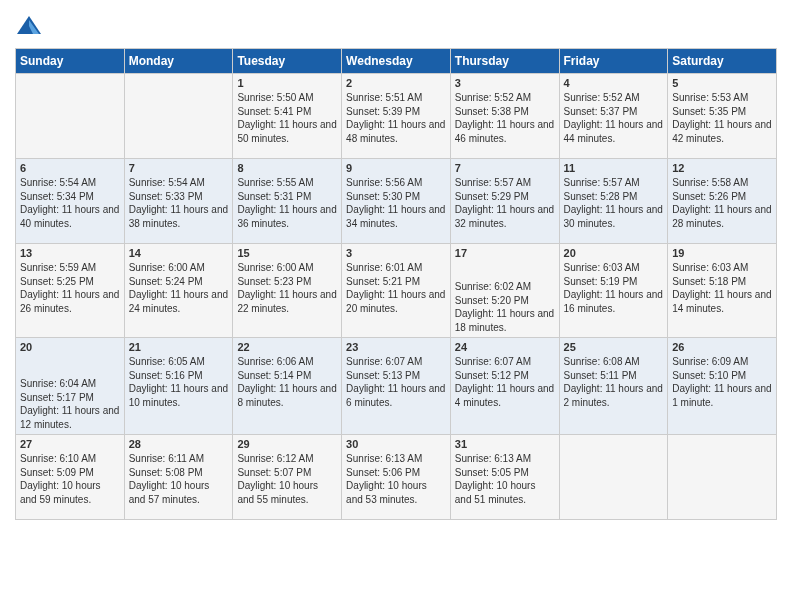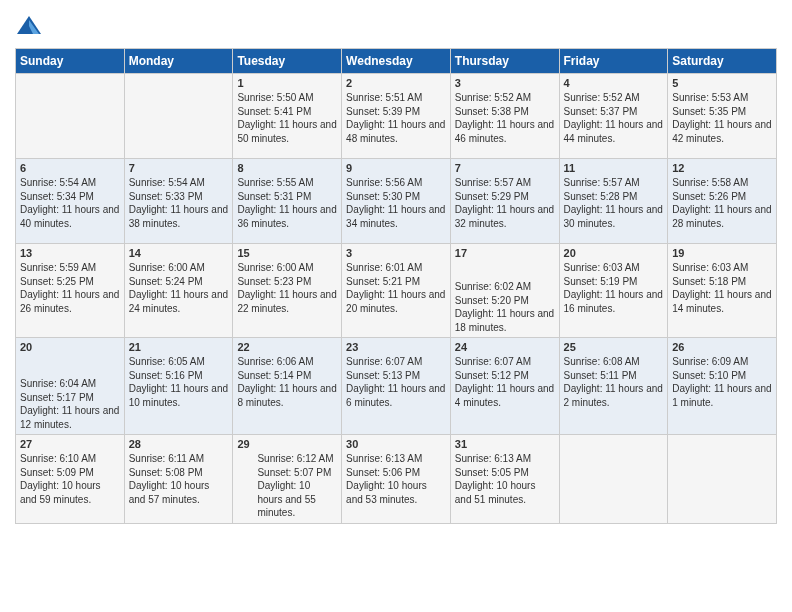--- a/index.html
+++ b/index.html
@@ -302,21 +302,21 @@
 Daylight: 10 hours and 59 minutes.</div>
           </td>
           <td>
             <span class="day-number">28</span>
             <div class="cell-content" style="white-space: pre-line;">Sunrise: 6:11 AM
 Sunset: 5:08 PM
 Daylight: 10 hours and 57 minutes.</div>
           </td>
           <td>
             <span class="day-number">29</span>
-            <div class="cell-content" style="white-space: pre-line; margin-left: 20px;">Sunrise: 6:12 AM
+            <div class="cell-content" style="white-space: pre-line;">Sunrise: 6:12 AM
 Sunset: 5:07 PM
 Daylight: 10 hours and 55 minutes.</div>
           </td>
           <td>
             <span class="day-number">30</span>
             <div class="cell-content" style="white-space: pre-line;">Sunrise: 6:13 AM
 Sunset: 5:06 PM
 Daylight: 10 hours and 53 minutes.</div>
           </td>
           <td>

